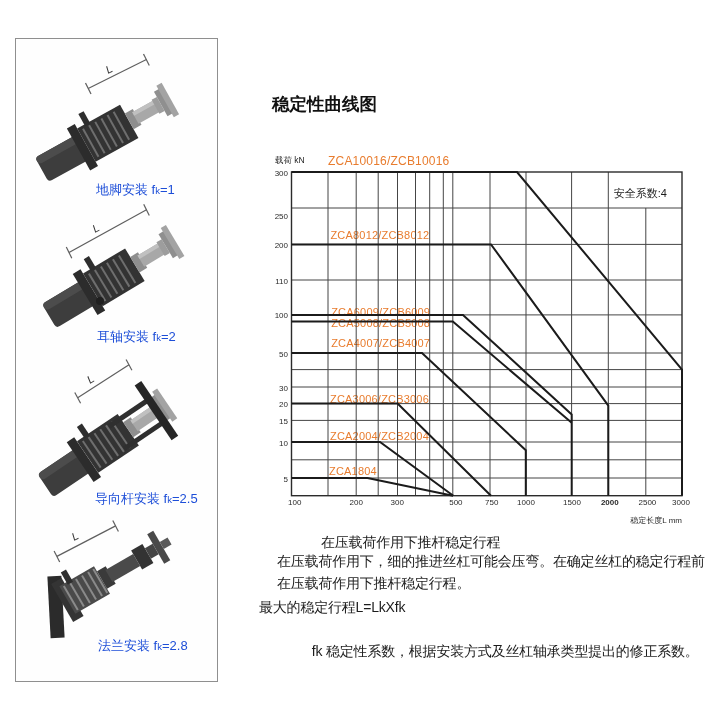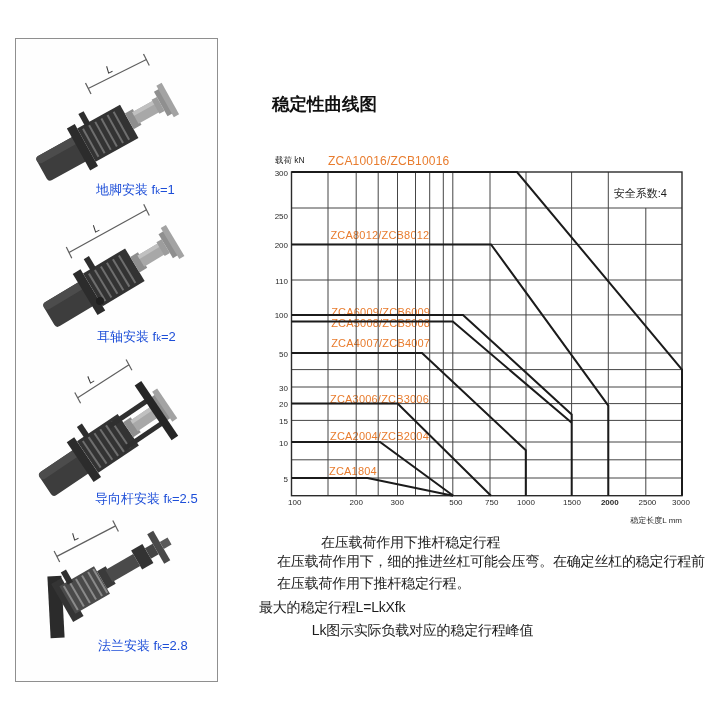--- a/index.html
+++ b/index.html
@@ -198,20 +198,20 @@
 <div class="ol" style="left:331.2px;top:317.8px;">ZCA5008/ZCB5008</div>
 <div class="ol" style="left:331.2px;top:338.3px;">ZCA4007/ZCB4007</div>
 <div class="ol" style="left:330px;top:394px;">ZCA3006/ZCB3006</div>
 <div class="ol" style="left:330px;top:430.8px;">ZCA2004/ZCB2004</div>
 <div class="ol" style="left:329px;top:465.5px;">ZCA1804</div>
 
 <div class="pl" style="left:282px;top:534.7px;margin-left:39px;">在压载荷作用下推杆稳定行程</div>
 <div class="pl" style="left:277px;top:553.8px;">在压载荷作用下，细的推进丝杠可能会压弯。在确定丝杠的稳定行程前</div>
 <div class="pl" style="left:277px;top:576px;">在压载荷作用下推杆稳定行程。</div>
 <div class="pl" style="left:259px;top:599.8px;text-align:right;">最大的稳定行程L=LkXfk</div>
-<div class="pl" style="left:311.8px;top:622.5px;">Lk图示实际负载对应的稳定行程峰值</div>
+<div class="pl" style="left:311.8px;top:644.3px;">fk 稳定性系数，根据安装方式及丝杠轴承类型提出的修正系数。</div>
 
 <div class="cap" style="left:96px;top:181.5px;">地脚安装 f<span class="sk">k</span>=1</div>
 <div class="cap" style="left:97px;top:329.2px;">耳轴安装 f<span class="sk">k</span>=2</div>
 <div class="cap" style="left:95px;top:491.4px;">导向杆安装 f<span class="sk">k</span>=2.5</div>
 <div class="cap" style="left:98px;top:637.8px;">法兰安装 f<span class="sk">k</span>=2.8</div>
 
 </div>
 
 </body></html>

